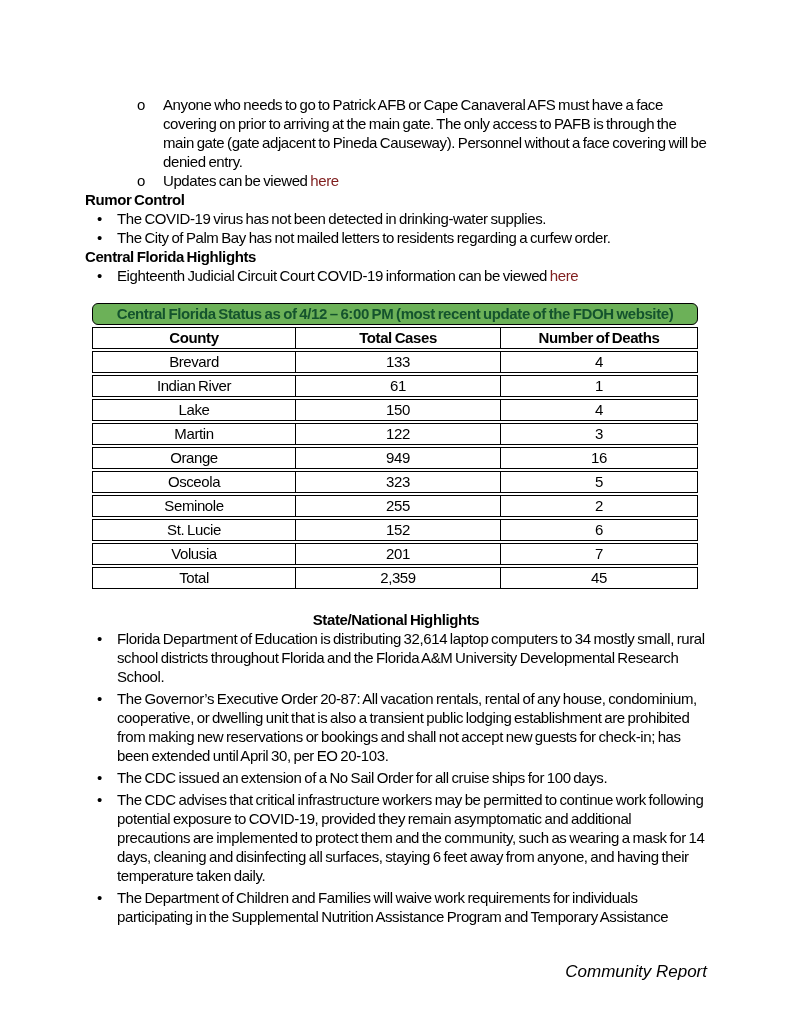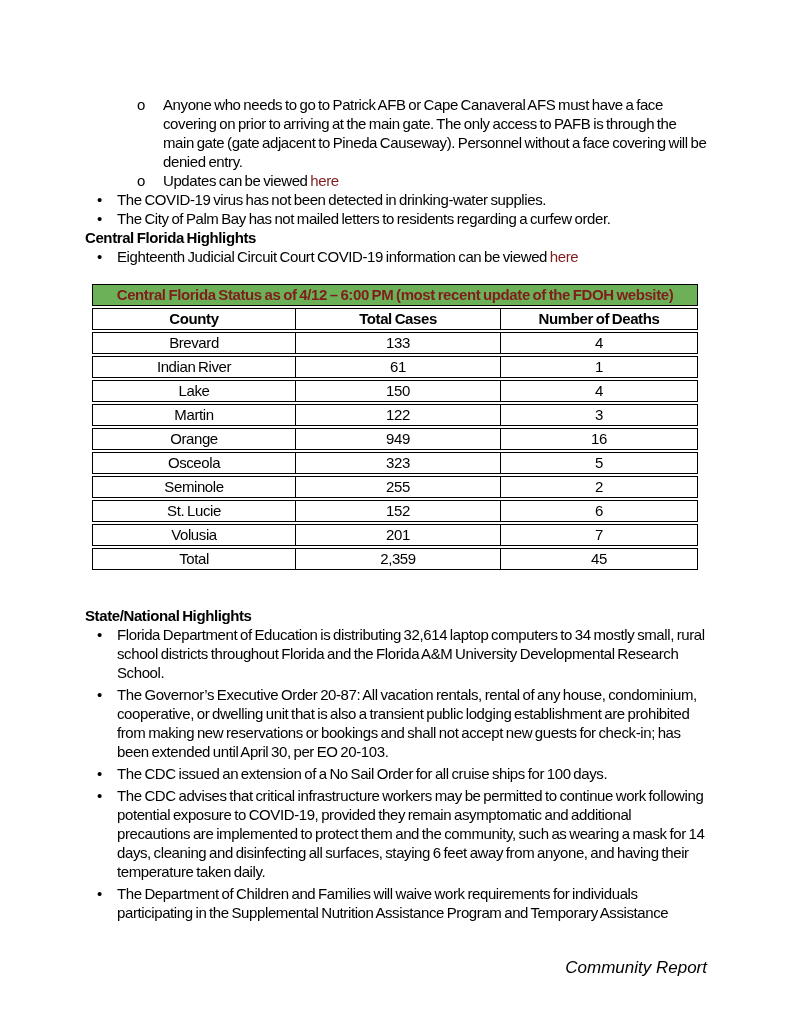--- a/index.html
+++ b/index.html
@@ -47,26 +47,27 @@
     border-right: 1px solid #000;
     height: 20px;
     line-height: 20px;
     padding: 0;
     overflow: hidden;
     white-space: nowrap;
   }
   table.status-table td:first-child { border-left: 1px solid #000; }
   td.title-cell {
     background: #6CB158;
-    color: #7f1d1d;
+    color: #14532d;
     font-weight: bold;
+    border-radius: 6px;
   }
   tr.head-row td { font-weight: bold; margin-top: 32px; }
 
-  .sn-heading { margin-top: 34px; }
+  .sn-heading { margin-top: 19px; text-align: center; }
   .footer {
     margin-top: 36px;
     text-align: right;
     font-style: italic;
     font-size: 17px;
     letter-spacing: 0;
     word-spacing: 0;
   }
 </style>
 </head>
@@ -79,20 +80,21 @@
       <li class="li li2">
         <span class="marker">o</span>
         <span class="txt">Anyone who needs to go to Patrick AFB or Cape Canaveral AFS must have a face covering on prior to arriving at the main gate. The only access to PAFB is through the main gate (gate adjacent to Pineda Causeway). Personnel without a face covering will be denied entry.</span>
       </li>
       <li class="li li2">
         <span class="marker">o</span>
         <span class="txt"><span>Updates can be viewed </span><a class="doclink">here</a></span>
       </li>
     </ul>
 
+    <div class="heading">Rumor Control</div>
     <ul class="plain">
       <li class="li li1">
         <span class="marker">•</span>
         <span class="txt">The COVID-19 virus has not been detected in drinking-water supplies.</span>
       </li>
       <li class="li li1">
         <span class="marker">•</span>
         <span class="txt">The City of Palm Bay has not mailed letters to residents regarding a curfew order.</span>
       </li>
     </ul>

